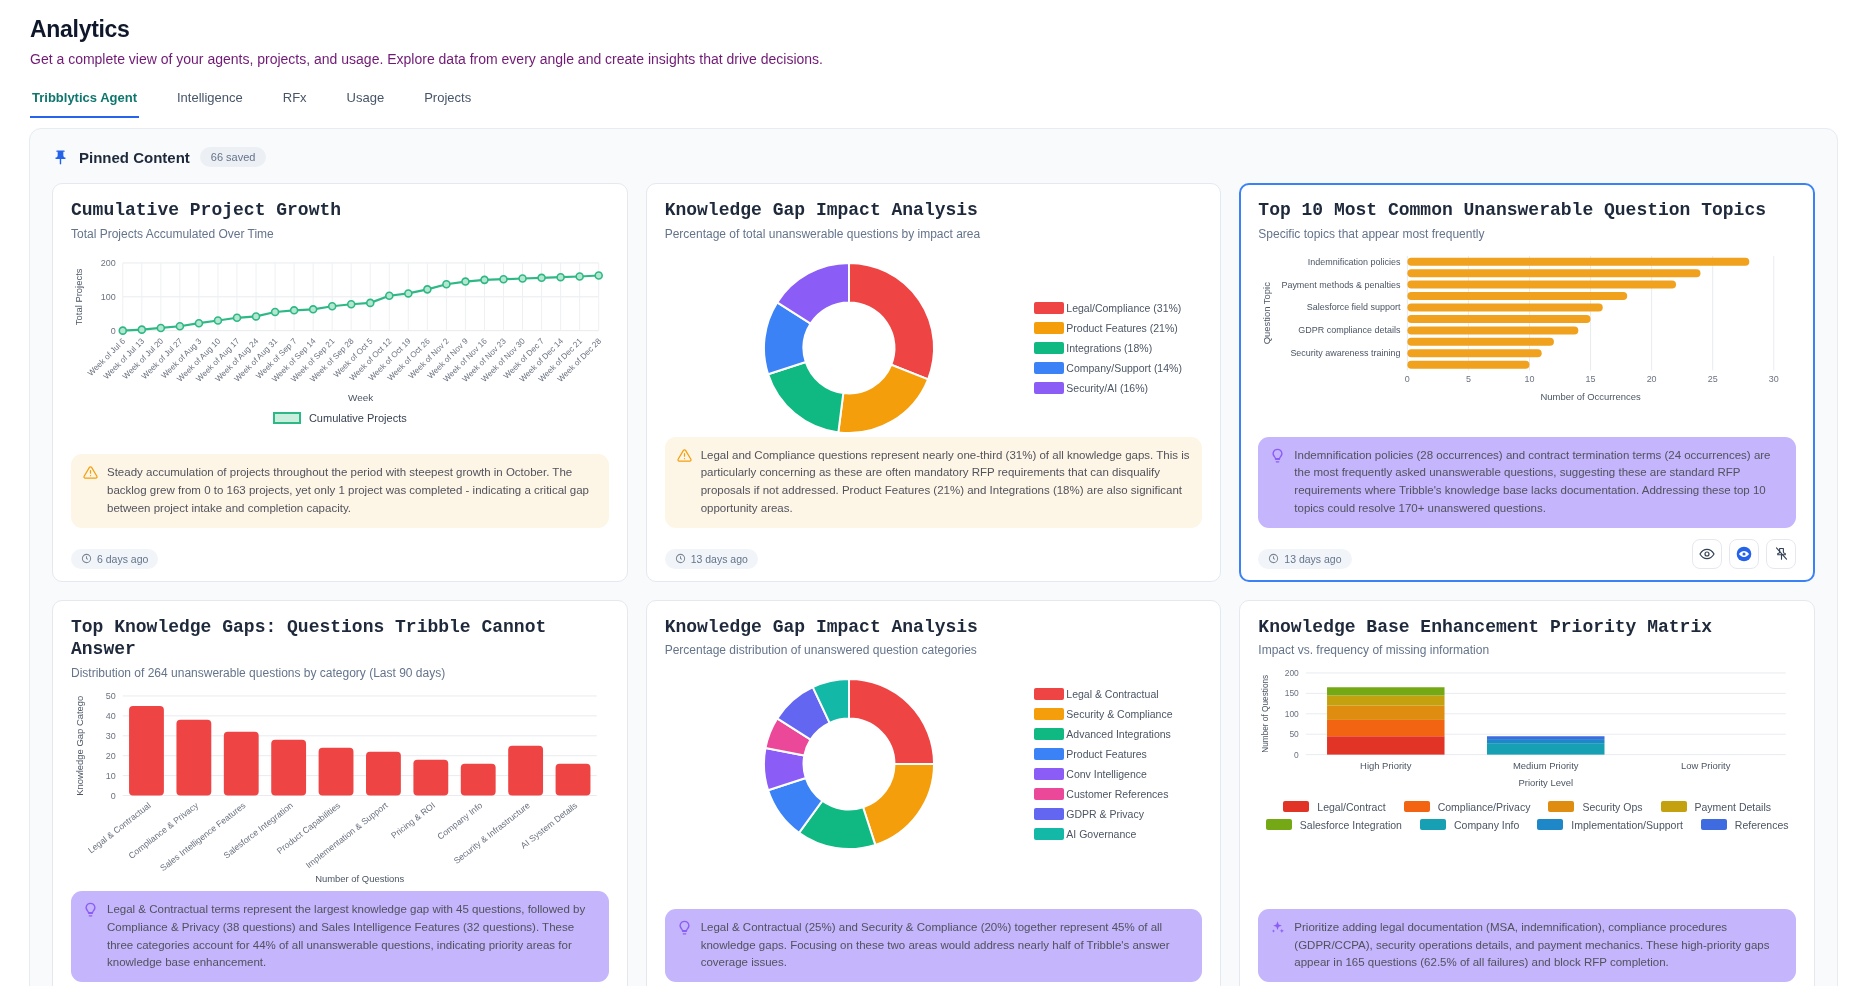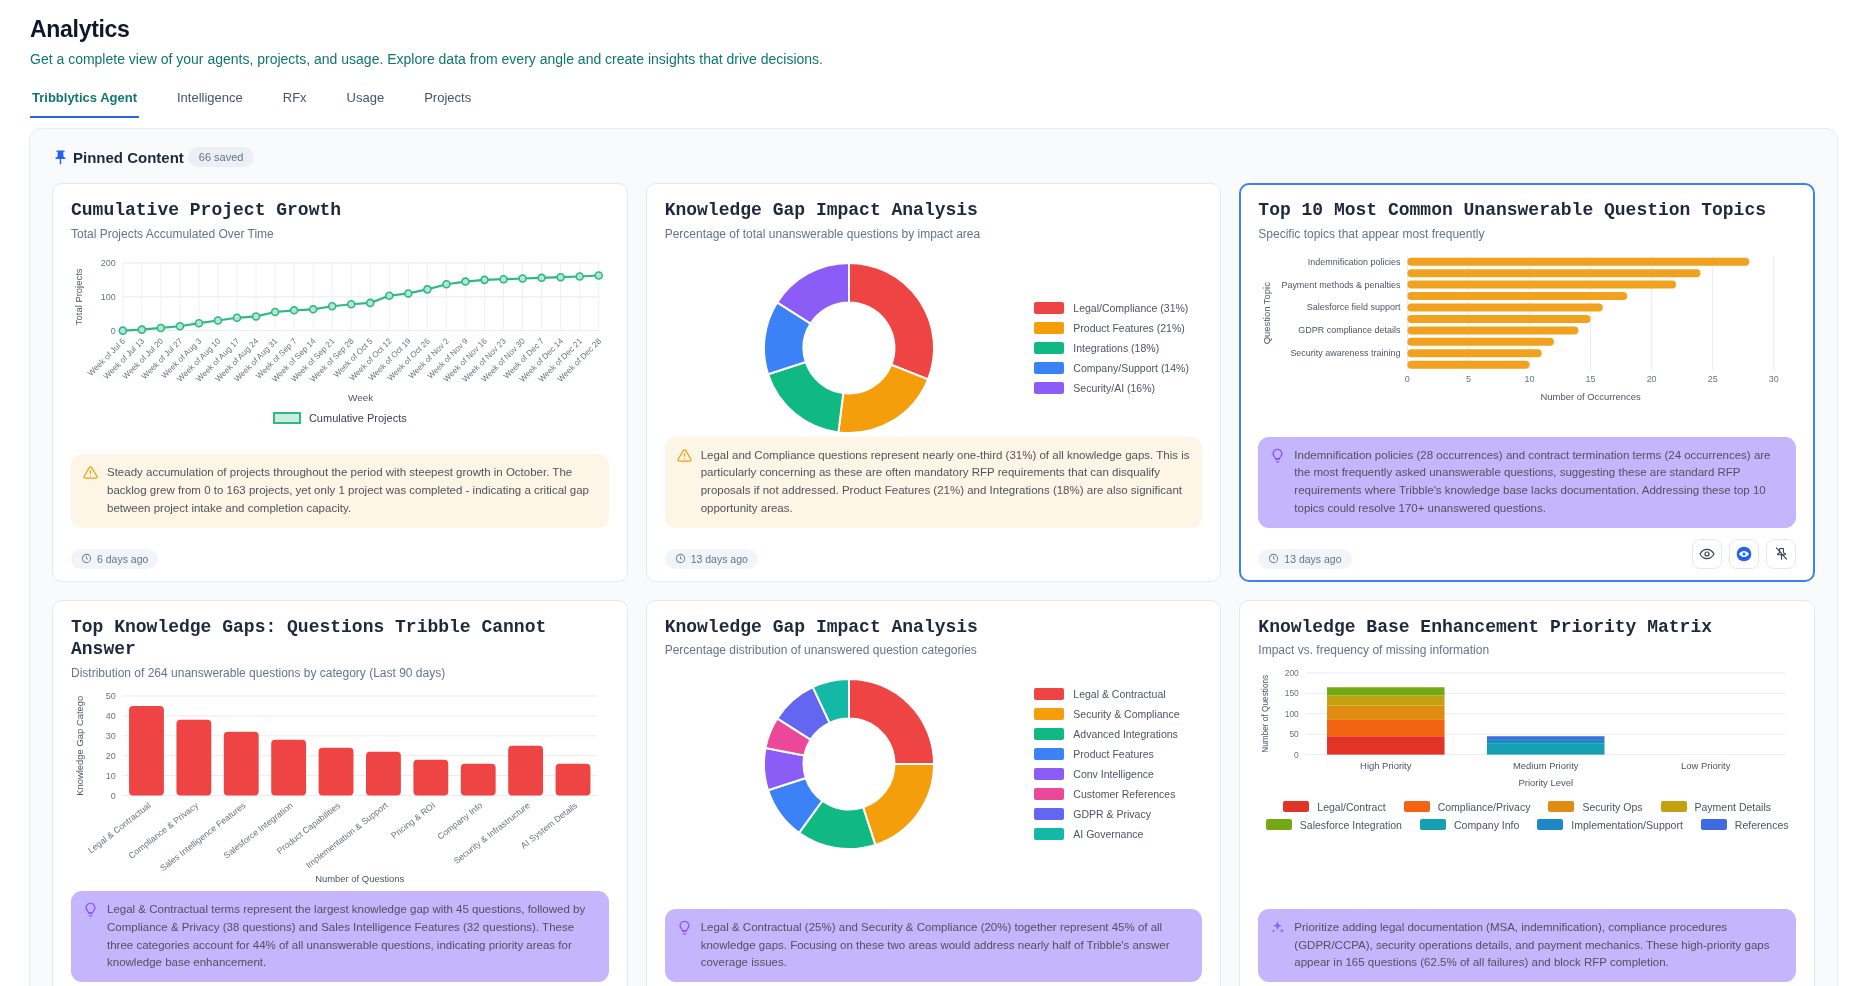--- a/index.html
+++ b/index.html
@@ -4,46 +4,46 @@
 <style>
   * { box-sizing: border-box; }
   html,body { margin:0; padding:0; background:#fff; }
   body {
     width:1867px; min-height:986px;
     font-family:"Liberation Sans", sans-serif;
     color:#1e293b; -webkit-font-smoothing:antialiased;
   }
   .header { padding:16px 30px 0; }
   .page-title { margin:0; font-size:23px; font-weight:700; color:#0f172a; letter-spacing:-0.3px; }
-  .page-sub { margin:8px 0 4px; font-size:14px; color:#0f766e; }
+  .page-sub { margin:8px 0 4px; font-size:14px; color:#701a75; }
 
   .tabs { display:flex; gap:36px; padding:0 30px; margin-top:14px; }
   .tab { font-size:13px; color:#475569; font-weight:500; padding:9px 2px 11px; cursor:pointer; border-bottom:2px solid transparent; }
   .tab.active { color:#0f766e; font-weight:700; border-bottom-color:#2563eb; }
 
   .pinned { margin:10px 29px 12px; background:#f8fafc; border:1px solid #e7ecf1; border-radius:12px; padding:18px 22px 14px; }
-  .pinned-head { display:flex; align-items:center; gap:4px; }
+  .pinned-head { display:flex; align-items:center; gap:10px; }
   .pinned-title { font-size:15px; font-weight:700; color:#1e293b; }
   .badge { font-size:11px; color:#64748b; background:#eceff4; border-radius:999px; padding:4px 11px; }
 
   .grid { display:grid; grid-template-columns:repeat(3,1fr); gap:18px; margin-top:16px; }
   .card { background:#fff; border:1px solid #e5e9ef; border-radius:10px; padding:15px 18px 12px; display:flex; flex-direction:column; position:relative; }
   .card.selected { border:2px solid #3b82f6; padding:14px 17px 11px; }
   .card-title { font-size:18px; font-weight:700; color:#1e293b; line-height:1.25;font-family:Liberation Mono, monospace; }
   .card-sub { font-size:12px; color:#64748b; margin-top:5px; }
   .chart { margin-top:10px; }
   svg text { font-family:"Liberation Sans", sans-serif; }
 
   .line-legend { display:flex; justify-content:center; align-items:center; gap:8px; font-size:11px; color:#374151; margin-top:0px; }
   .line-legend .box { width:28px; height:12px; border:2px solid #2eb885; background:#c9eedd; }
 
   .donut-wrap { display:flex; align-items:center; margin-top:8px; }
   .donut-area { flex:1; display:flex; justify-content:center; }
   .legend-col { width:168px; display:flex; flex-direction:column; gap:8px; font-size:10.5px; color:#4b5563; padding-right:2px; }
-  .legend-item { display:flex; align-items:center; gap:9px; }
+  .legend-item { display:flex; align-items:center; gap:2px; }
   .swatch { width:30px; height:12px; border-radius:2px; flex:none; }
 
   .stack-legend { display:flex; flex-direction:column; gap:6px; margin-top:4px; }
   .stack-legend-row { display:flex; justify-content:center; gap:18px; font-size:10.5px; color:#4b5563; }
   .stack-legend-row .legend-item { gap:8px; }
   .stack-legend-row .swatch { width:26px; height:11px; }
 
   .insight { margin-top:auto; display:flex; gap:9px; padding:10px 12px; border-radius:11px; font-size:11.5px; line-height:1.55; color:#52525b; align-items:flex-start; }
   .insight .ico { flex:none; margin-top:1px; }
   .insight.warning { background:#fdf6e7; }

